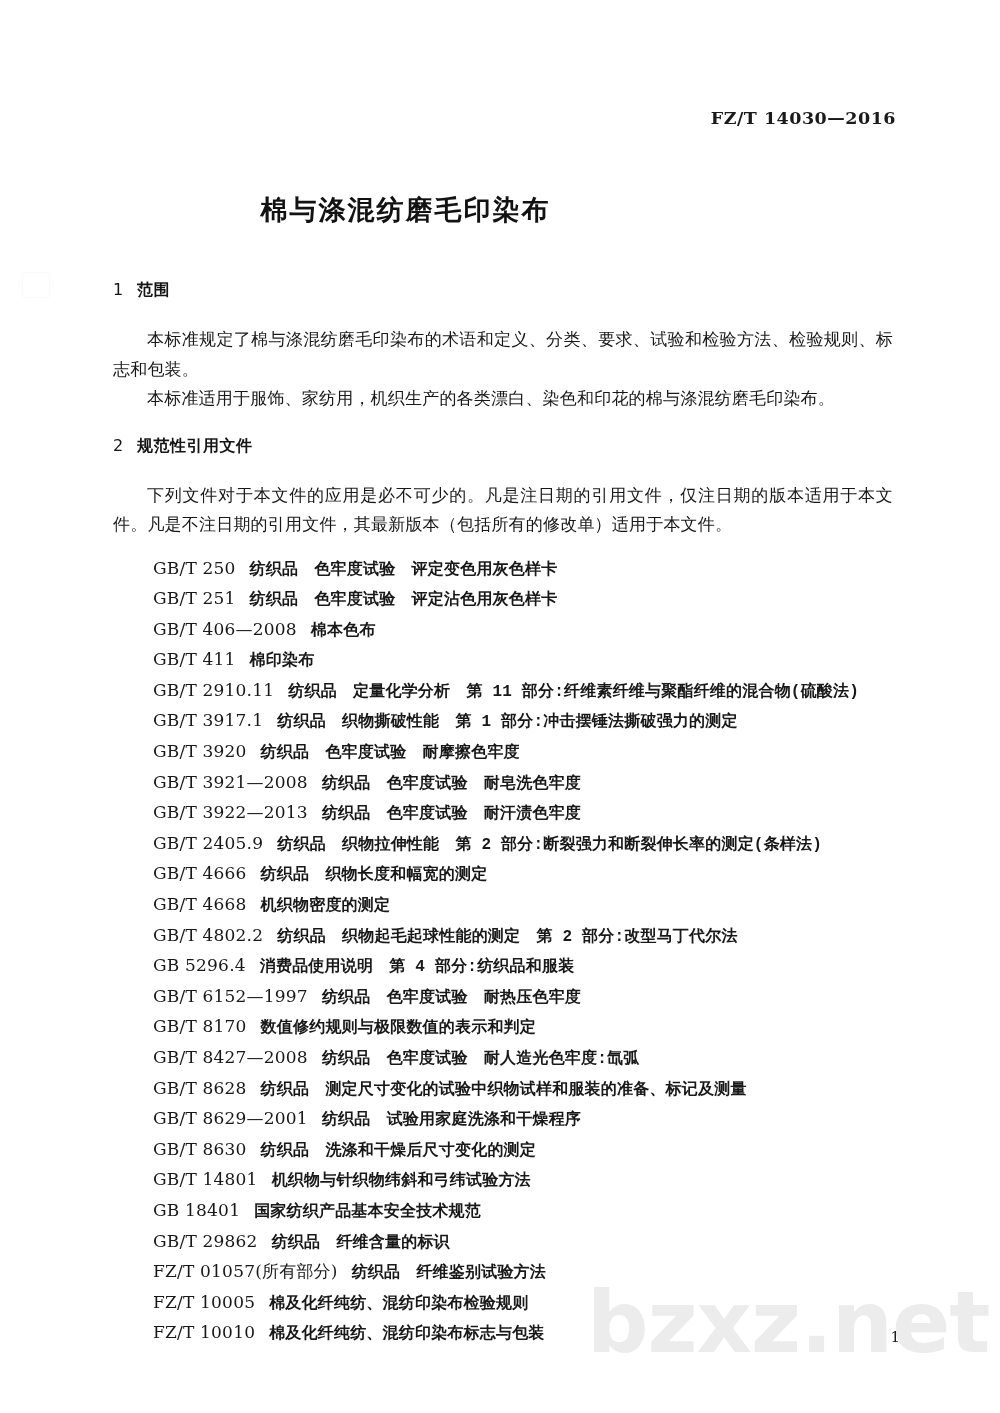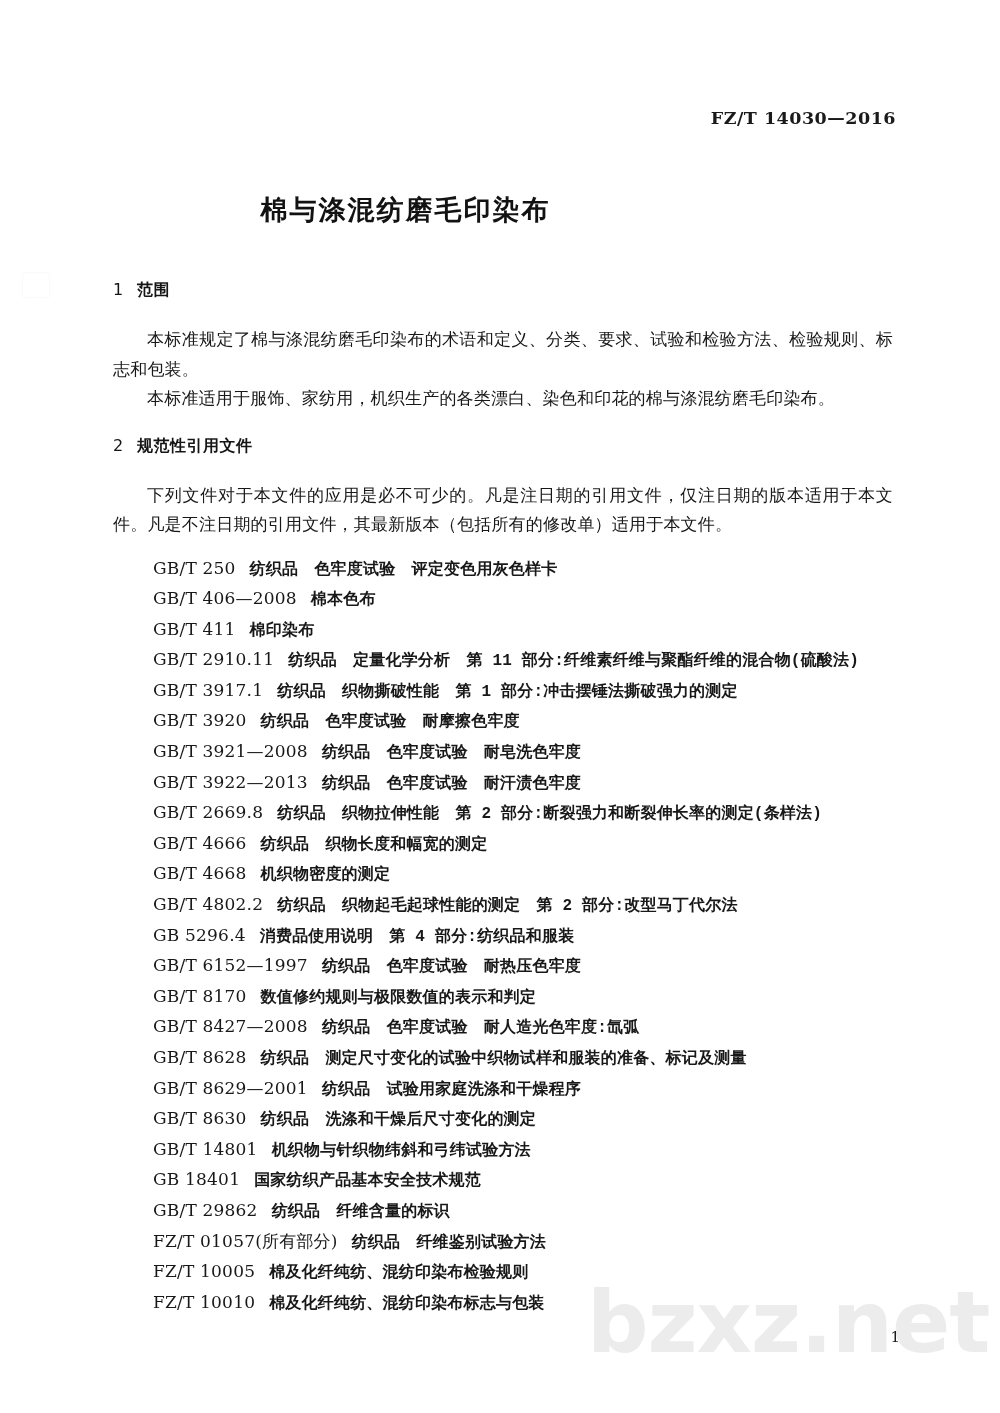--- a/index.html
+++ b/index.html
@@ -185,28 +185,29 @@
     <div class="section-heading">
       <span class="num">2</span><span>规范性引用文件</span>
     </div>
     <div class="sp-1"></div>
     <p class="para">下列文件对于本文件的应用是必不可少的。凡是注日期的引用文件，仅注日期的版本适用于本文件。凡是不注日期的引用文件，其最新版本（包括所有的修改单）适用于本文件。</p>
 
     <div class="sp-4"></div>
 
     <ul class="ref-list">
       <li class="ref-item"><span class="code">GB/T 250</span><span class="gap-l"></span><span class="cn">纺织品　色牢度试验　评定变色用灰色样卡</span></li>
+      <li class="ref-item"><span class="code">GB/T 251</span><span class="gap-l"></span><span class="cn">纺织品　色牢度试验　评定沾色用灰色样卡</span></li>
       <li class="ref-item"><span class="code">GB/T 406—2008</span><span class="gap-l"></span><span class="cn">棉本色布</span></li>
       <li class="ref-item"><span class="code">GB/T 411</span><span class="gap-l"></span><span class="cn">棉印染布</span></li>
       <li class="ref-item"><span class="code">GB/T 2910.11</span><span class="gap-l"></span><span class="cn">纺织品　定量化学分析　第 11 部分:纤维素纤维与聚酯纤维的混合物(硫酸法)</span></li>
       <li class="ref-item"><span class="code">GB/T 3917.1</span><span class="gap-l"></span><span class="cn">纺织品　织物撕破性能　第 1 部分:冲击摆锤法撕破强力的测定</span></li>
       <li class="ref-item"><span class="code">GB/T 3920</span><span class="gap-l"></span><span class="cn">纺织品　色牢度试验　耐摩擦色牢度</span></li>
       <li class="ref-item"><span class="code">GB/T 3921—2008</span><span class="gap-l"></span><span class="cn">纺织品　色牢度试验　耐皂洗色牢度</span></li>
       <li class="ref-item"><span class="code">GB/T 3922—2013</span><span class="gap-l"></span><span class="cn">纺织品　色牢度试验　耐汗渍色牢度</span></li>
-      <li class="ref-item"><span class="code">GB/T 2669.8</span><span class="gap-l"></span><span class="cn">纺织品　织物拉伸性能　第 2 部分:断裂强力和断裂伸长率的测定(条样法)</span></li>
+      <li class="ref-item"><span class="code">GB/T 2405.9</span><span class="gap-l"></span><span class="cn">纺织品　织物拉伸性能　第 2 部分:断裂强力和断裂伸长率的测定(条样法)</span></li>
       <li class="ref-item"><span class="code">GB/T 4666</span><span class="gap-l"></span><span class="cn">纺织品　织物长度和幅宽的测定</span></li>
       <li class="ref-item"><span class="code">GB/T 4668</span><span class="gap-l"></span><span class="cn">机织物密度的测定</span></li>
       <li class="ref-item"><span class="code">GB/T 4802.2</span><span class="gap-l"></span><span class="cn">纺织品　织物起毛起球性能的测定　第 2 部分:改型马丁代尔法</span></li>
       <li class="ref-item"><span class="code">GB 5296.4</span><span class="gap-l"></span><span class="cn">消费品使用说明　第 4 部分:纺织品和服装</span></li>
       <li class="ref-item"><span class="code">GB/T 6152—1997</span><span class="gap-l"></span><span class="cn">纺织品　色牢度试验　耐热压色牢度</span></li>
       <li class="ref-item"><span class="code">GB/T 8170</span><span class="gap-l"></span><span class="cn">数值修约规则与极限数值的表示和判定</span></li>
       <li class="ref-item"><span class="code">GB/T 8427—2008</span><span class="gap-l"></span><span class="cn">纺织品　色牢度试验　耐人造光色牢度:氙弧</span></li>
       <li class="ref-item"><span class="code">GB/T 8628</span><span class="gap-l"></span><span class="cn">纺织品　测定尺寸变化的试验中织物试样和服装的准备、标记及测量</span></li>
       <li class="ref-item"><span class="code">GB/T 8629—2001</span><span class="gap-l"></span><span class="cn">纺织品　试验用家庭洗涤和干燥程序</span></li>
       <li class="ref-item"><span class="code">GB/T 8630</span><span class="gap-l"></span><span class="cn">纺织品　洗涤和干燥后尺寸变化的测定</span></li>

